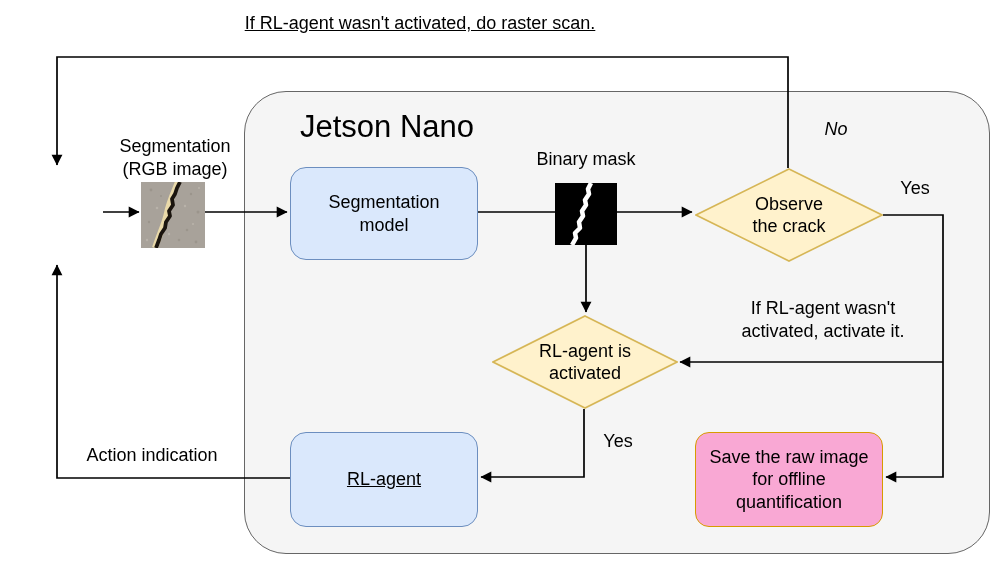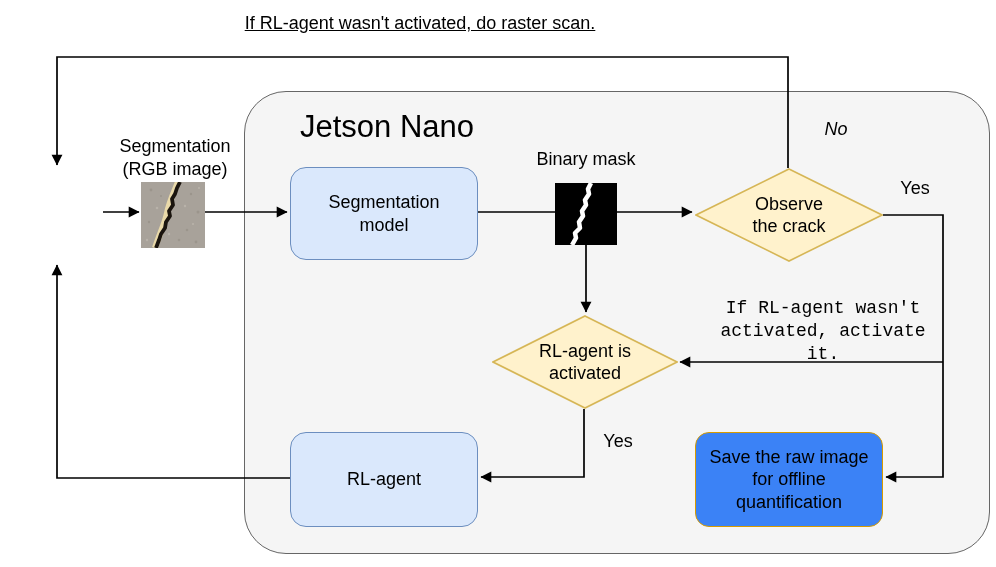--- a/index.html
+++ b/index.html
@@ -23,41 +23,41 @@
     font-size:31px;line-height:1.1;white-space:nowrap;
   }
   
   .node{
     position:absolute;display:flex;align-items:center;justify-content:center;
     text-align:center;font-size:18px;line-height:1.25;box-sizing:border-box;
   }
   .rounded{border-radius:16px;border:1px solid;}
   .uav{left:10px;top:167px;width:93px;height:95px;background:#f8cecc;border-color:#b85450;border-radius:18px;}
   .segmentation{left:290px;top:167px;width:188px;height:93px;background:#dae8fc;border-color:#6c8ebf;}
-  .rl-agent{left:290px;top:432px;width:188px;height:95px;background:#dae8fc;border-color:#6c8ebf;}
-  .save{left:695px;top:432px;width:188px;height:95px;background:#3b82f6;border-color:#d79b00;border-radius:14px;}
+  .rl-agent{left:290px;top:432px;width:188px;height:95px;background:#dae8fc;border-color:#6c8ebf;text-decoration:underline;}
+  .save{left:695px;top:432px;width:188px;height:95px;background:#f9a8d4;border-color:#d79b00;border-radius:14px;}
   
   .diamond{position:absolute;}
   .diamond svg{position:absolute;left:0;top:0;}
   .diamond .dlabel{
     position:absolute;left:0;top:0;width:100%;height:100%;
     display:flex;align-items:center;justify-content:center;
     text-align:center;font-size:18px;line-height:1.25;
   }
   .observe{left:695px;top:168px;width:188px;height:94px;}
   .rl-check{left:492px;top:315px;width:186px;height:94px;}
   
   .anno{position:absolute;text-align:center;font-size:18px;line-height:1.28;}
   .ml{white-space:pre-line;}
   .raster{left:170px;top:12px;width:500px;text-decoration:underline;}
   .obs-label{left:95px;top:135px;width:160px;}
   .mask-label{left:506px;top:148px;width:160px;text-align:center;}
   .no-label{left:806px;top:118px;width:60px;font-style:italic;}
   .yes-right{left:885px;top:177px;width:60px;}
-  .activate-note{left:712px;top:297px;width:222px;font-family:Liberation Mono, monospace;}
+  .activate-note{left:712px;top:297px;width:222px;}
   .yes-bottom{left:588px;top:430px;width:60px;}
   .action-label{left:62px;top:444px;width:180px;}
   
   .img-node{position:absolute;}
   .obs-img{left:141px;top:182px;width:64px;height:66px;}
   .mask-img{left:555px;top:183px;width:62px;height:62px;}
 </style>
 </head>
 <body>
 
@@ -153,14 +153,15 @@
 
   <div class="anno raster">If RL-agent wasn't activated, do raster scan.</div>
   <div class="anno ml obs-label">Segmentation
 (RGB image)</div>
   <div class="anno mask-label">Binary mask</div>
   <div class="anno no-label">No</div>
   <div class="anno yes-right">Yes</div>
   <div class="anno ml activate-note">If RL-agent wasn't
 activated, activate it.</div>
   <div class="anno yes-bottom">Yes</div>
+  <div class="anno action-label">Action indication</div>
 
 </div>
 
 </body></html>

